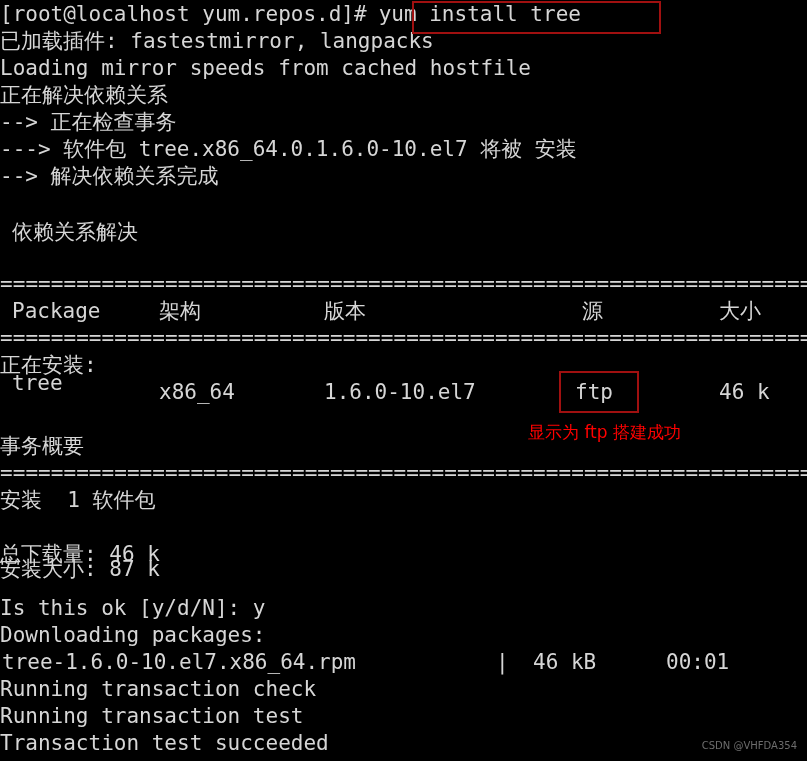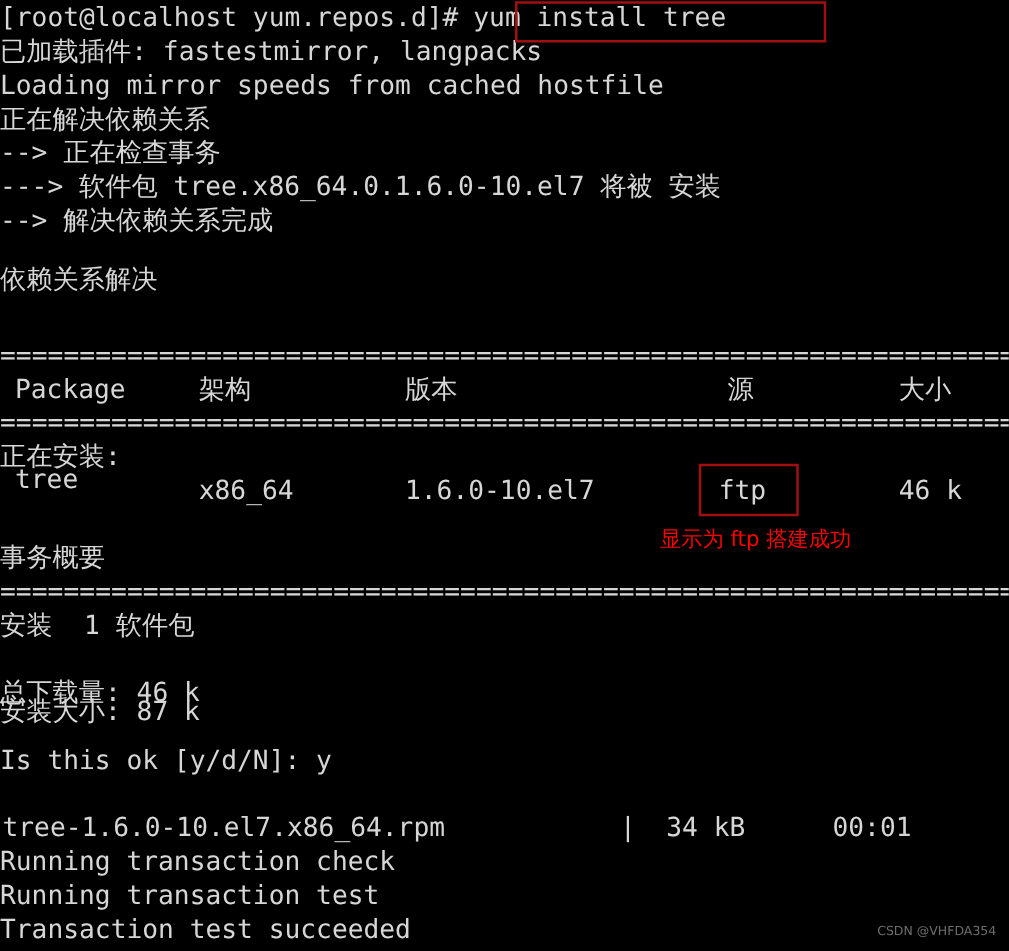--- a/index.html
+++ b/index.html
@@ -113,21 +113,21 @@
   <div class="line" style="top:55px;">Loading mirror speeds from cached hostfile</div>
 
   <div class="line" style="top:82px;">正在解决依赖关系</div>
 
   <div class="line" style="top:109px;">--&gt; 正在检查事务</div>
 
   <div class="line" style="top:136px;">---&gt; 软件包 tree.x86_64.0.1.6.0-10.el7 将被 安装</div>
 
   <div class="line" style="top:163px;">--&gt; 解决依赖关系完成</div>
 
-  <div class="line" style="top:210px;">依赖关系解决</div>
+  <div class="line" style="top:219px;padding-left:12px;">依赖关系解决</div>
 
   <div class="sep" style="top:271px;">================================================================================</div>
 
   <div class="cell" style="left:12px;  top:298px;">Package</div>
   <div class="cell" style="left:159px; top:298px;">架构</div>
   <div class="cell" style="left:324px; top:298px;">版本</div>
   <div class="cell" style="left:582px; top:298px;">源</div>
   <div class="cell" style="left:719px; top:298px;">大小</div>
 
   <div class="sep" style="top:325px;">================================================================================</div>
@@ -145,24 +145,25 @@
   <div class="sep" style="top:460px;">================================================================================</div>
 
   <div class="line" style="top:487px;">安装  1 软件包</div>
 
   <div class="line" style="top:541px;">总下载量: 46 k</div>
 
   <div class="line" style="top:556px;">安装大小: 87 k</div>
 
   <div class="line" style="top:595px;">Is this ok [y/d/N]: y</div>
 
+  <div class="line" style="top:622px;">Downloading packages:</div>
 
   <div class="cell" style="left:2px;   top:649px;">tree-1.6.0-10.el7.x86_64.rpm</div>
   <div class="cell" style="left:496px; top:649px;">|</div>
-  <div class="cell" style="left:533px; top:649px;">34 kB</div>
+  <div class="cell" style="left:533px; top:649px;">46 kB</div>
   <div class="cell" style="left:644px; top:649px;margin-left:22px;">00:01</div>
 
   <div class="line" style="top:676px;">Running transaction check</div>
 
   <div class="line" style="top:703px;">Running transaction test</div>
 
   <div class="line" style="top:730px;">Transaction test succeeded</div>
 
   <div class="hl-box" id="hl-command"></div>
   <div class="hl-box" id="hl-ftp"></div>

